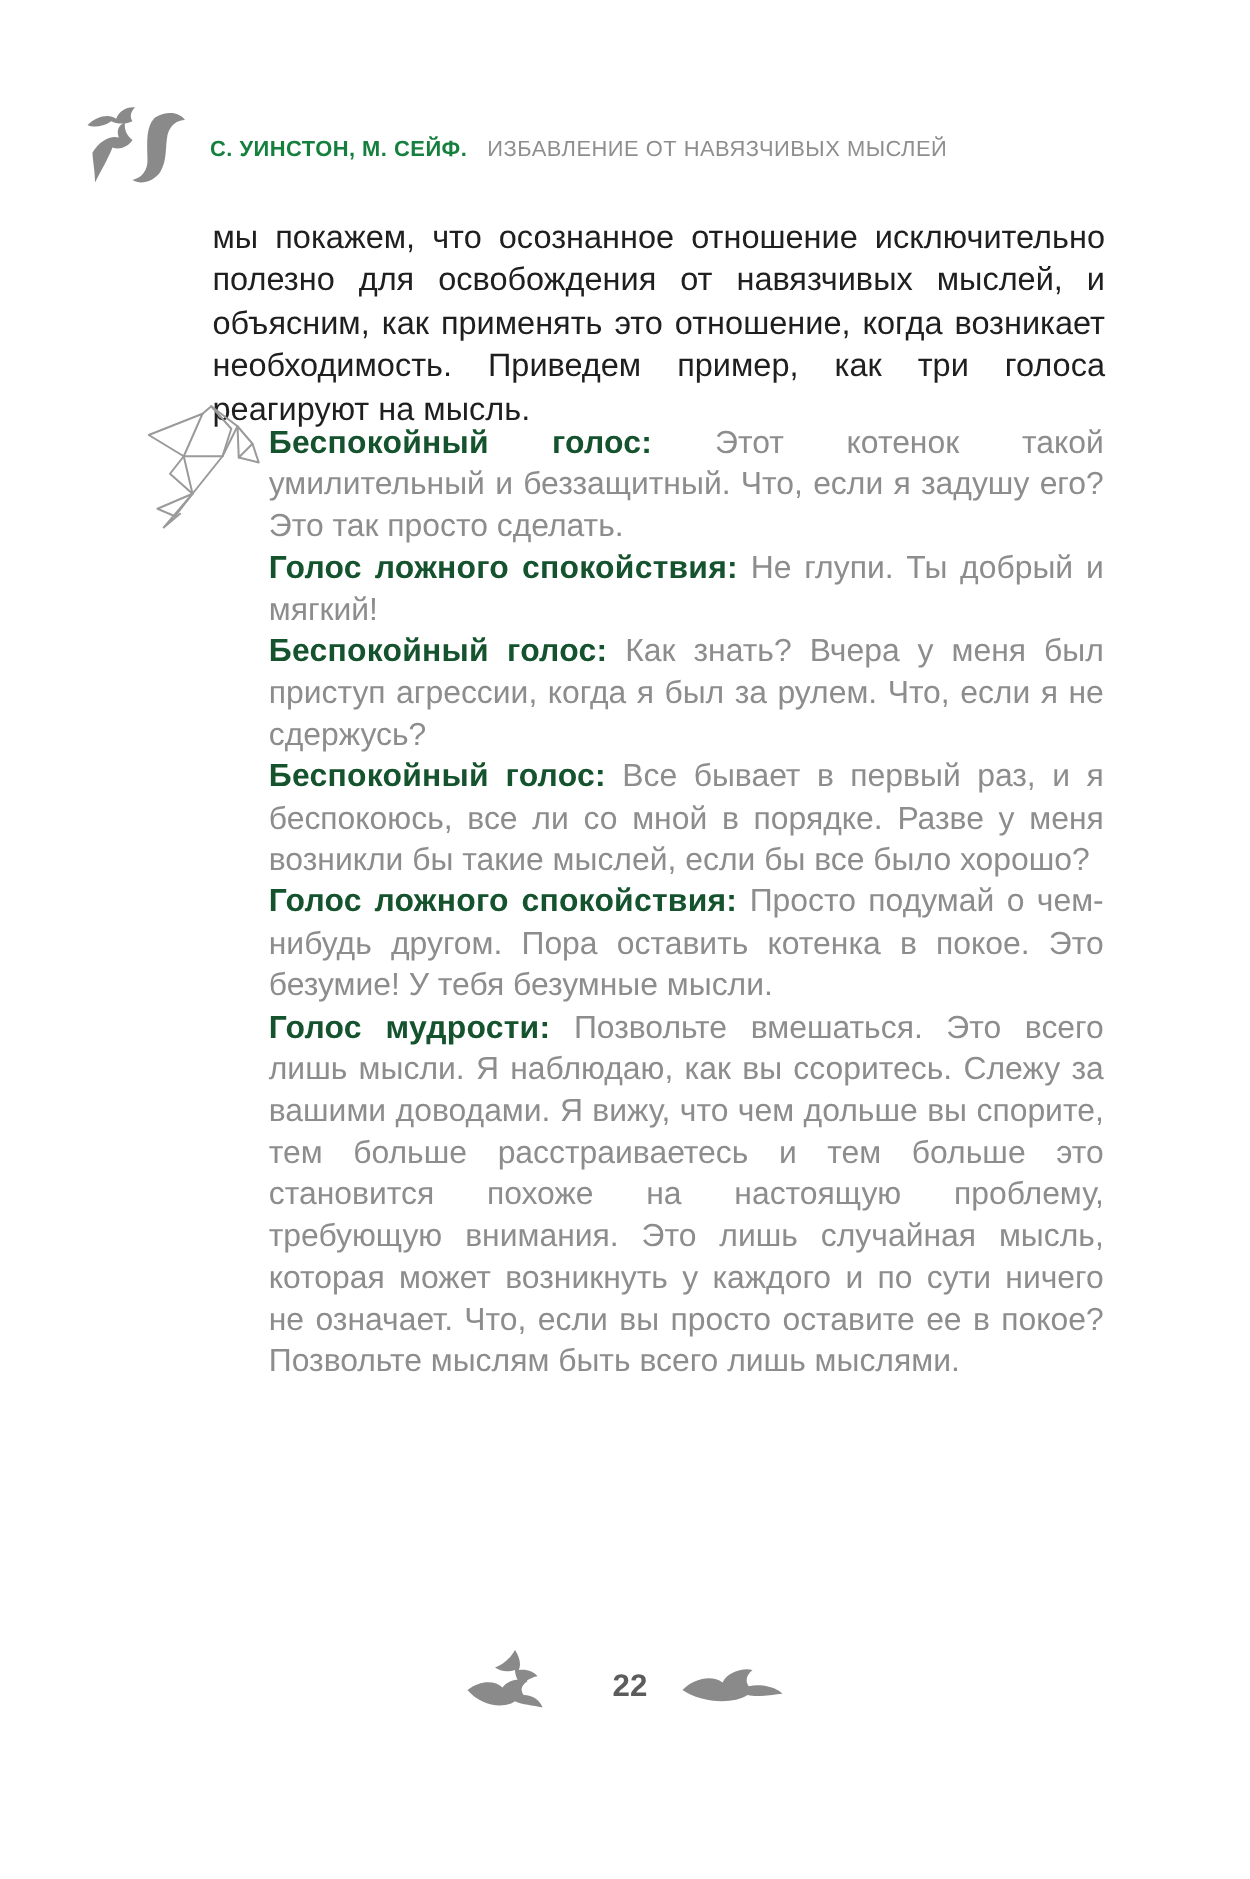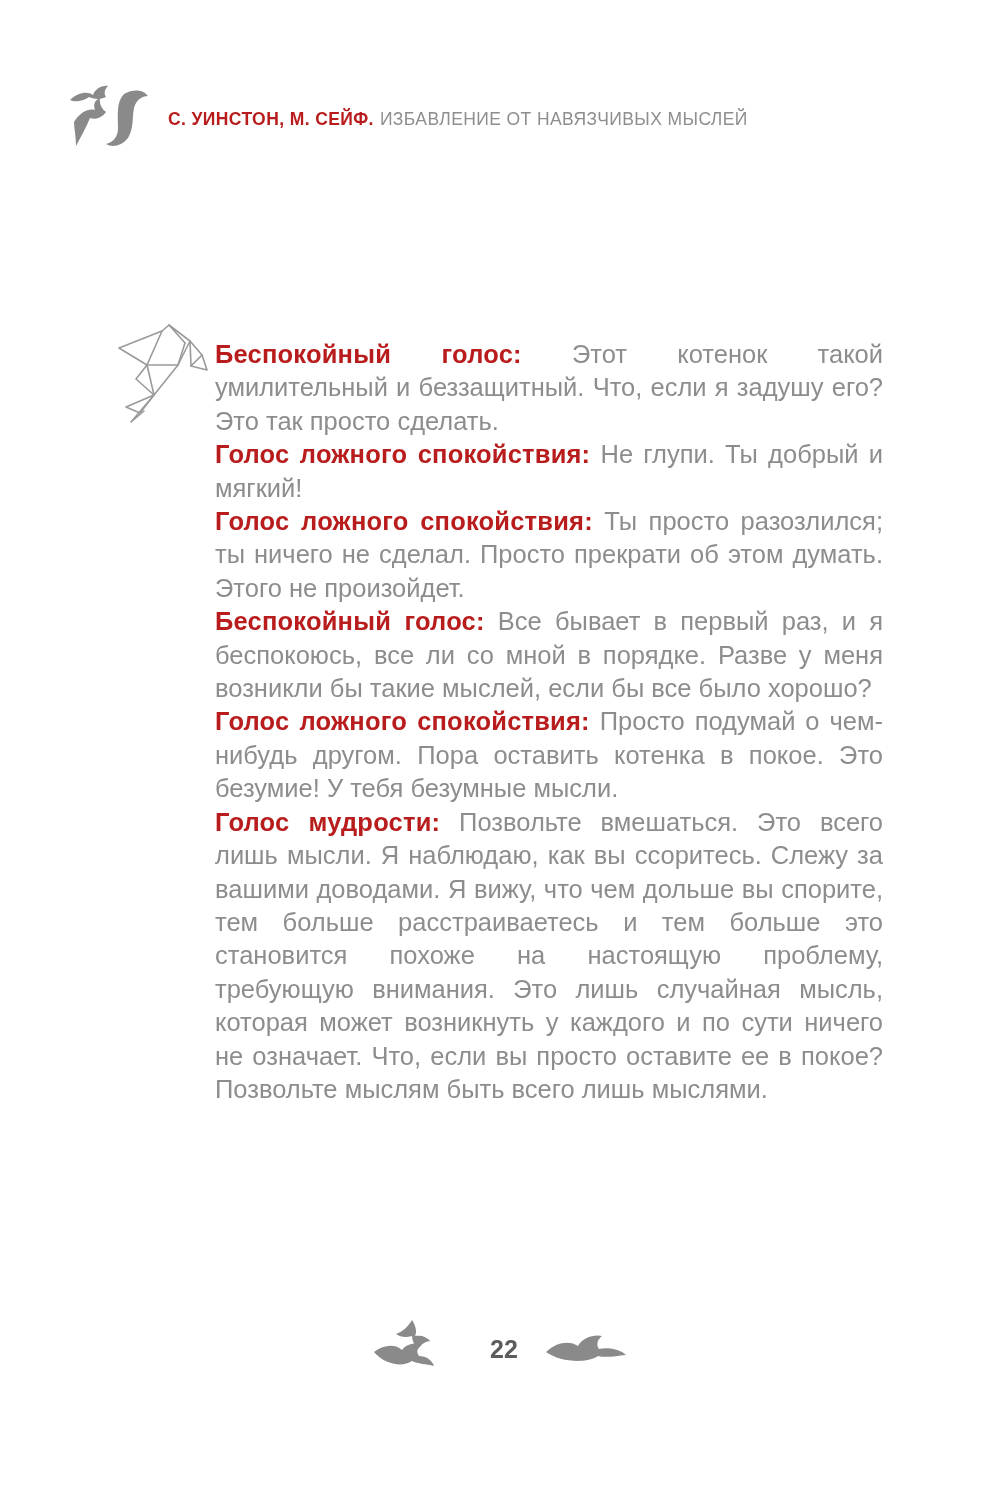--- a/index.html
+++ b/index.html
@@ -21,23 +21,23 @@
   }
   .running-head .head-icon{flex:0 0 auto;}
   .running-head-text{
     font-size:17.5px;
     letter-spacing:0.4px;
     color:#8e8e8e;
     white-space:nowrap;
     padding-bottom:4px;
   }
   .running-head-text b{
-    color:#b91c1c;
+    color:#15803d;
     font-weight:bold;
-    margin-right:6px;
+    margin-right:16px;
   }
   
   .intro{
     position:absolute;
     left:170px; top:172px;
     width:714px;
     font-size:26px;
     line-height:34.4px;
     color:#1f1f1f;
     text-align:justify;
@@ -53,21 +53,21 @@
     position:absolute;
     left:215px; top:338px;
     width:668px;
     font-size:25.5px;
     line-height:33.4px;
     color:#8d8d8d;
     text-align:justify;
   }
   .dialogue-para{margin:0;}
   .dialogue-para strong{
-    color:#b91c1c;
+    color:#14532d;
     font-weight:bold;
     letter-spacing:0.2px;
   }
   
   .footer{
     position:absolute;
     left:0; top:1318px;
     width:1000px;
     display:flex;
     justify-content:center;
@@ -97,20 +97,21 @@
 
           <path d="M62 10 C72 4 82 6 86 12 C80 12 74 16 72 24 C70 34 72 44 66 54 C60 62 50 64 44 60 C52 58 56 52 56 44 C56 32 54 18 62 10 Z"></path>
         </g>
       </svg>
     </span>
     <span class="running-head-text">
       <b>С. УИНСТОН, М. СЕЙФ.</b><span>ИЗБАВЛЕНИЕ ОТ НАВЯЗЧИВЫХ МЫСЛЕЙ</span>
     </span>
   </div>
 
+  <p class="intro">мы покажем, что осознанное отношение исключительно полезно для освобождения от навязчивых мыслей, и объясним, как применять это отношение, когда возникает необходимость. Приведем пример, как три голоса реагируют на мысль.</p>
 
   <span class="origami">
     <svg width="102" height="112" viewBox="0 0 102 112">
       <g fill="none" stroke="#9a9a9a" stroke-width="1.6" stroke-linejoin="round" stroke-linecap="round">
         <path d="M13 30 L56 13 L41 47 Z"></path>
         <path d="M56 13 L63 7 L79 25"></path>
         <path d="M63 7 L84 23 L72 47"></path>
         <path d="M84 23 L96 37 L85 48 Z"></path>
         <path d="M96 37 L101 52 L85 48"></path>
         <path d="M41 47 L72 47 L79 25"></path>
@@ -118,21 +119,21 @@
         <path d="M48 77 L20 89 L34 95 Z"></path>
         <path d="M48 77 L25 104 L38 93"></path>
         <path d="M41 47 L30 61 L48 77"></path>
       </g>
     </svg>
   </span>
 
   <div class="dialogue">
       <p class="dialogue-para"><strong>Беспокойный голос:</strong><span> Этот котенок такой умилительный и беззащитный. Что, если я задушу его? Это так просто сделать.</span></p>
       <p class="dialogue-para"><strong>Голос ложного спокойствия:</strong><span> Не глупи. Ты добрый и мягкий!</span></p>
-      <p class="dialogue-para"><strong>Голос ложного спокойствия:</strong><span> Ты просто разозлился; ты ничего не сделал. Просто прекрати об этом думать. Этого не произойдет.</span></p>
+      <p class="dialogue-para"><strong>Беспокойный голос:</strong><span> Как знать? Вчера у меня был приступ агрессии, когда я был за рулем. Что, если я не сдержусь?</span></p>
       <p class="dialogue-para"><strong>Беспокойный голос:</strong><span> Все бывает в первый раз, и я беспокоюсь, все ли со мной в порядке. Разве у меня возникли бы такие мыслей, если бы все было хорошо?</span></p>
       <p class="dialogue-para"><strong>Голос ложного спокойствия:</strong><span> Просто подумай о чем-нибудь другом. Пора оставить котенка в покое. Это безумие! У тебя безумные мысли.</span></p>
       <p class="dialogue-para"><strong>Голос мудрости:</strong><span> Позвольте вмешаться. Это всего лишь мысли. Я наблюдаю, как вы ссоритесь. Слежу за вашими доводами. Я вижу, что чем дольше вы спорите, тем больше расстраиваетесь и тем больше это становится похоже на настоящую проблему, требующую внимания. Это лишь случайная мысль, которая может возникнуть у каждого и по сути ничего не означает. Что, если вы просто оставите ее в покое? Позвольте мыслям быть всего лишь мыслями.</span></p>
     </div>
 
   <div class="footer">
     <span>
       <svg width="92" height="62" viewBox="0 0 92 62">
         <g fill="#8a8a8a">
 

